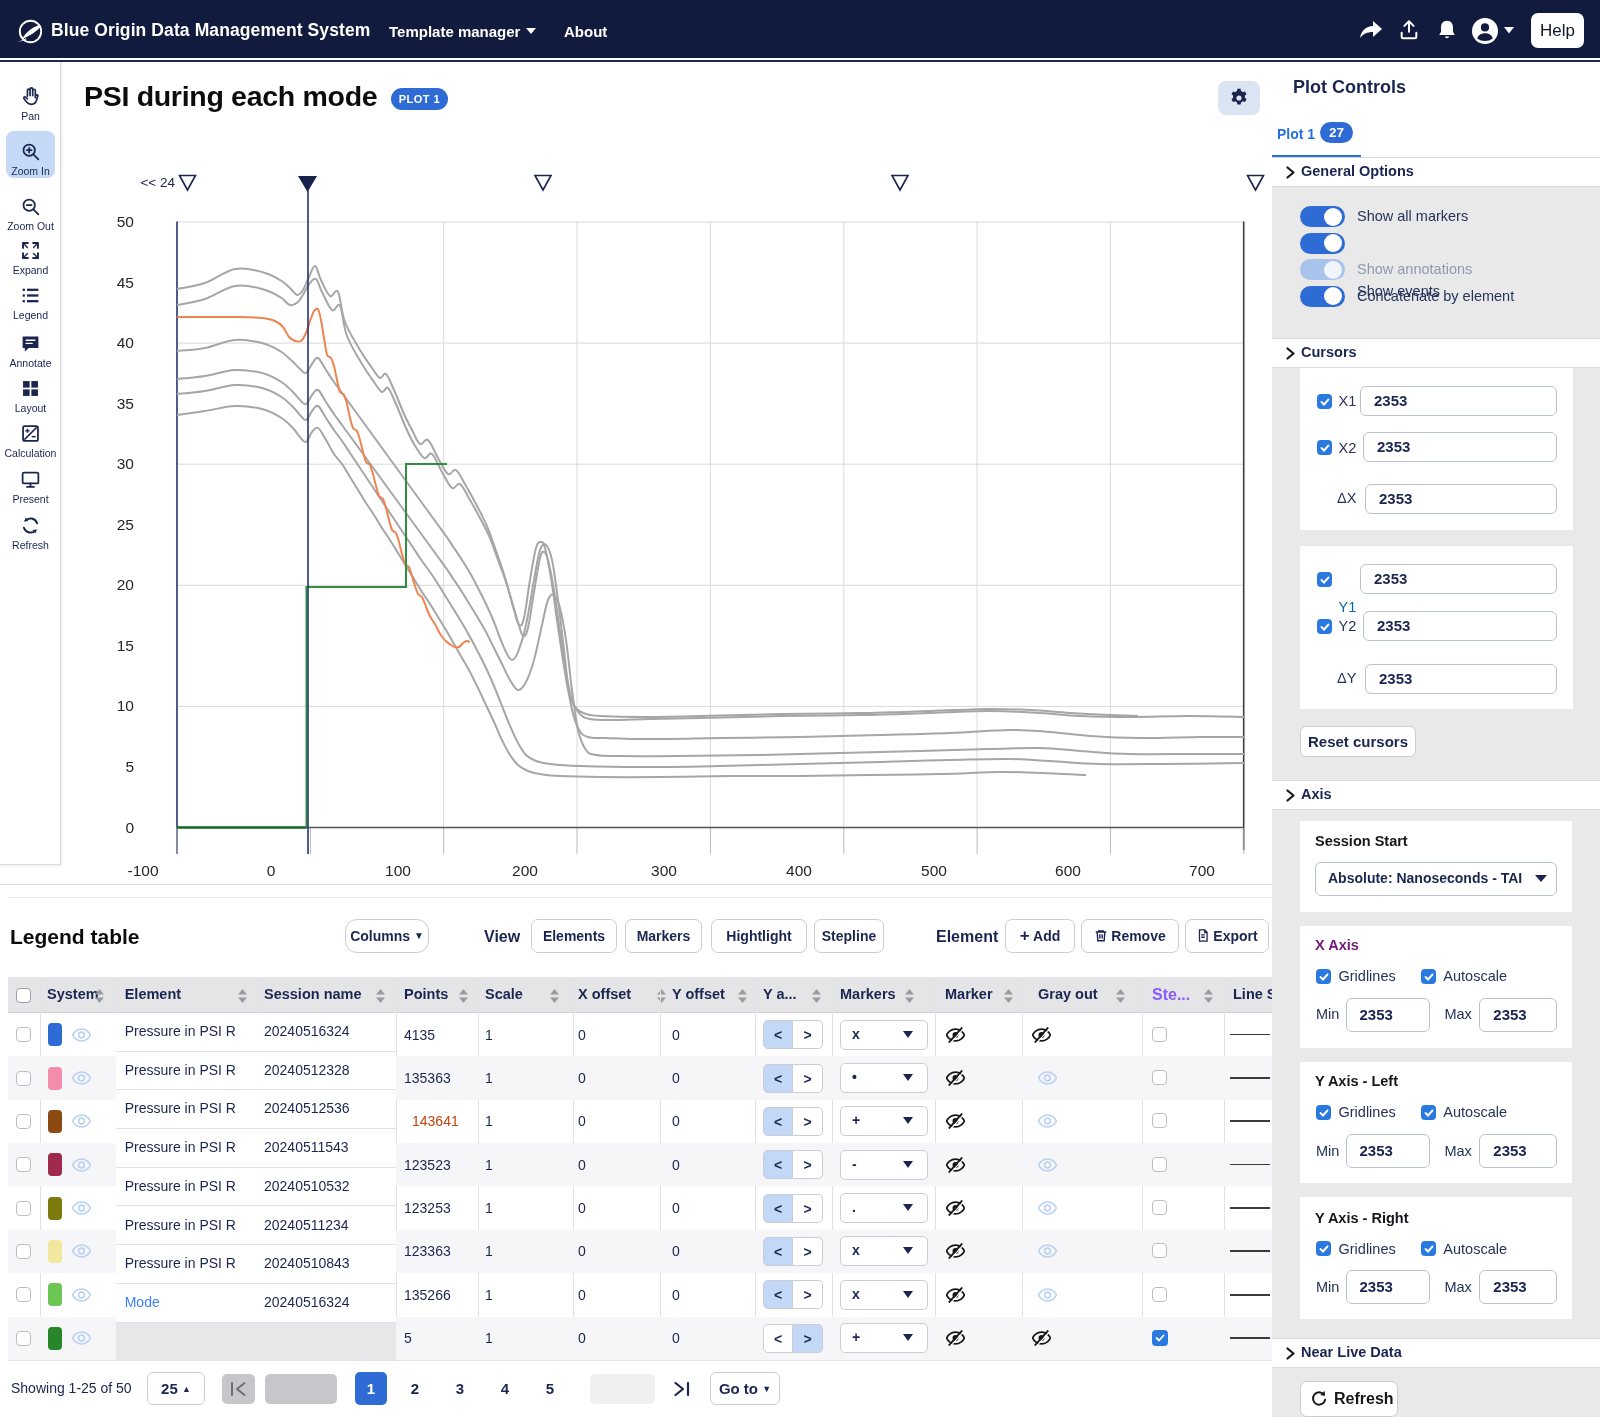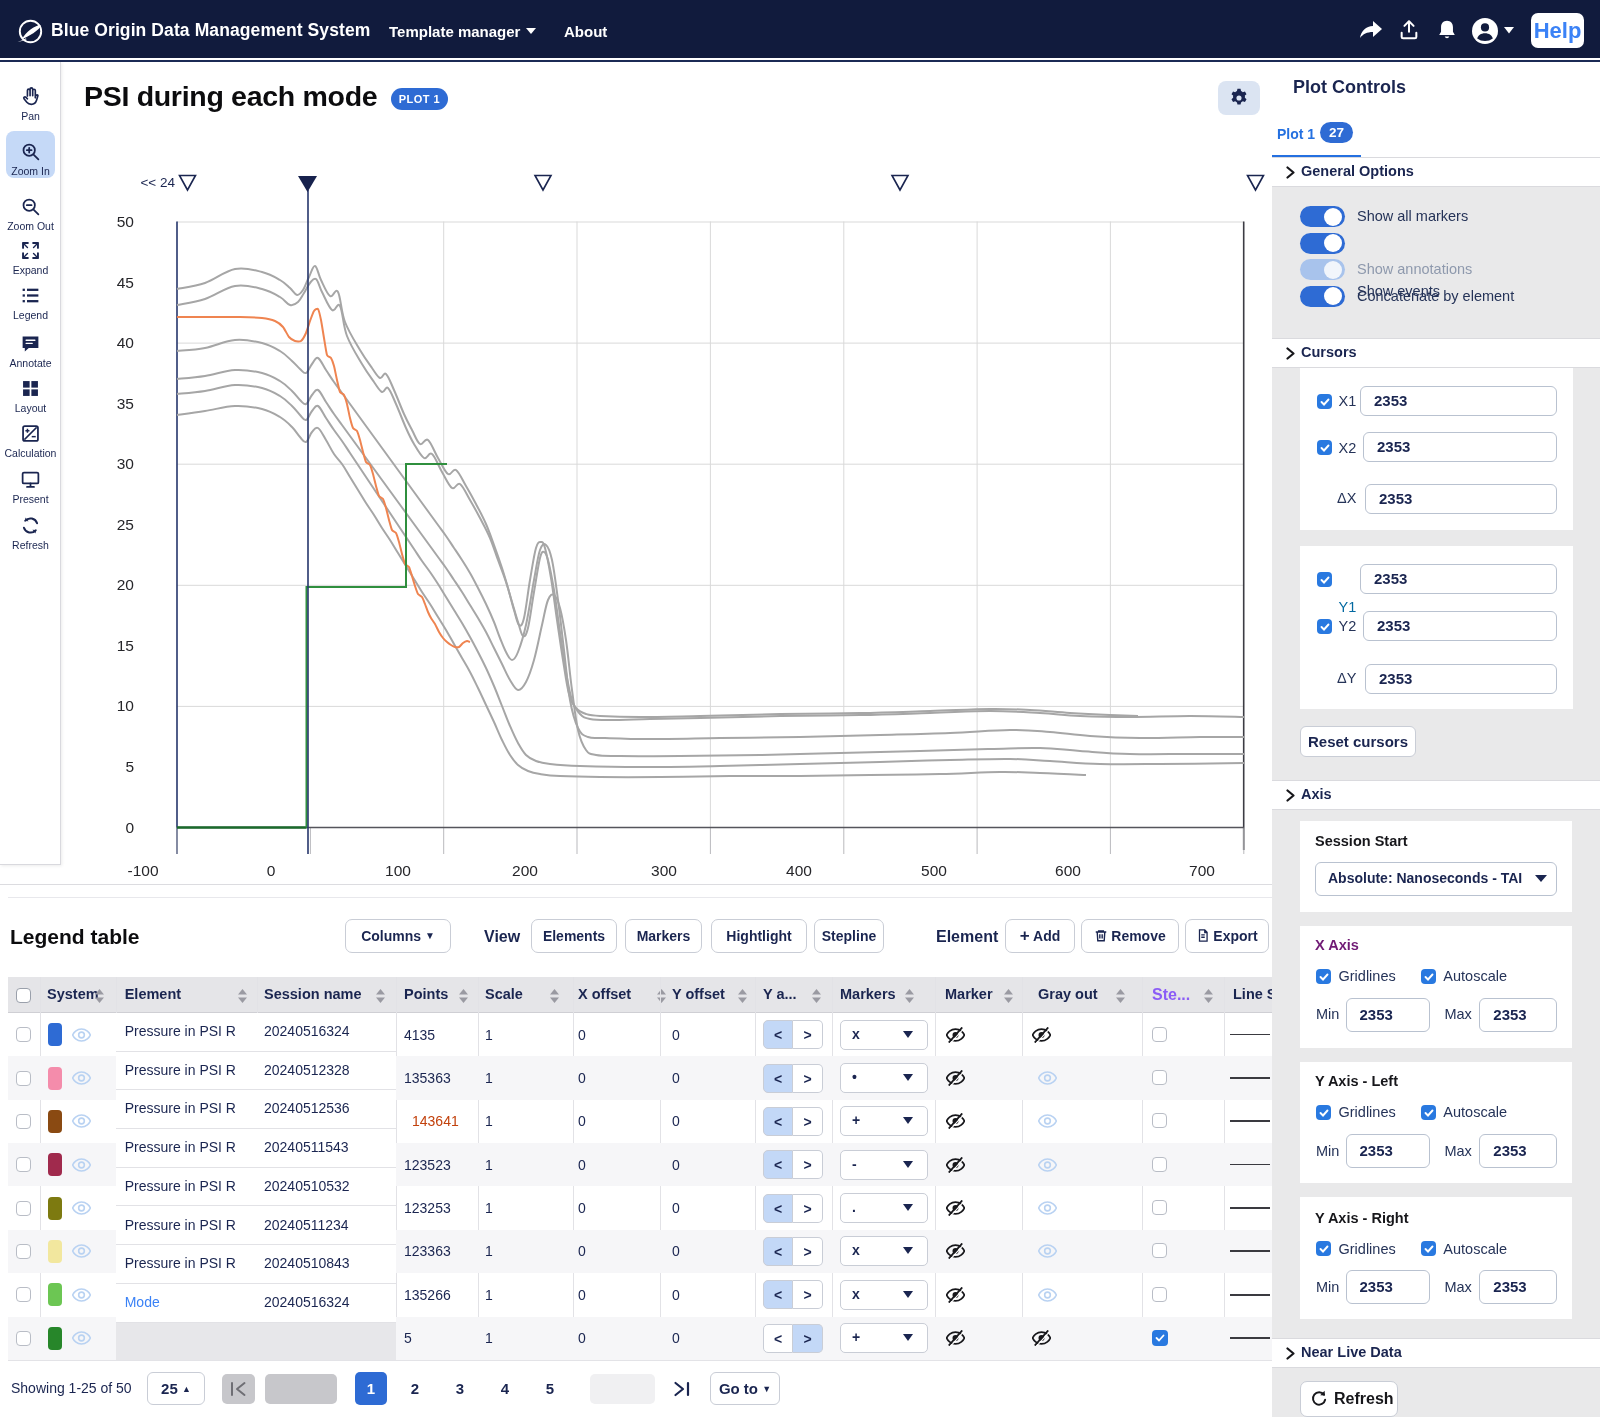--- a/index.html
+++ b/index.html
@@ -34,21 +34,21 @@
   <path d="M9.5 19 A2.6 2.6 0 0 0 14.5 19 Z"></path>
 </svg>
 <svg class="abs" style="left:1472px;top:17.5px" width="26" height="26" viewBox="0 0 26 26">
   <circle cx="13" cy="13" r="13" fill="#fff"></circle>
   <circle cx="13" cy="9.4" r="4.1" fill="#111b3d"></circle>
   <path d="M13 15.2 C8.8 15.2 5.9 17.4 5.2 20.5 A13 13 0 0 0 20.8 20.5 C20.1 17.4 17.2 15.2 13 15.2 Z" fill="#111b3d"></path>
 </svg>
 <svg class="abs" style="left:1504px;top:27px" width="10" height="7" viewBox="0 0 10 7">
     <path d="M0 0 L5 6.5 L10 0 Z" fill="#fff"></path>
   </svg>
-<div class="abs" style="left:1531px;top:13px;width:53px;height:35px;background:#fff;border-radius:7px;color:#3b82f6;font-size:22px;font-weight:bold;text-align:center;line-height:35px;">Help</div>
+<div class="abs" style="left:1531px;top:13px;width:53px;height:35px;background:#fff;border-radius:7px;color:#0f172a;font-size:17px;font-weight:normal;text-align:center;line-height:35px;">Help</div>
 
 <div class="abs" style="left:0;top:62px;width:61px;height:803px;background:#fff;border-right:1px solid #d9d9de;border-bottom:1px solid #d9d9de;box-shadow:1px 1px 3px rgba(0,0,0,0.08);"></div>
 
 <div class="abs" style="left:0;top:86px;width:61px;text-align:center;"><svg width="21" height="21" viewBox="0 0 24 24" fill="none" stroke="#1a2550" stroke-width="1.9" stroke-linecap="round" stroke-linejoin="round">
       <path d="M8.5 11.5 V5.1 a1.5 1.5 0 0 1 3 0 V11 M11.5 10.8 V3.6 a1.5 1.5 0 0 1 3 0 V10.9 M14.5 11 V5.2 a1.5 1.5 0 0 1 3 0 V13.5 M17.5 12 c0-1.5 3-2.6 3-1 0 0-1 3.5-1.6 5.4 -.8 2.6-2.5 4.6-5.9 4.6 -2.6 0-3.8-.7-5.2-2.4 L4.6 14.6 c-1-1.3.8-2.8 2-1.8 l1.9 1.8"></path>
     </svg></div>
 <div class="abs" style="left:0;top:110px;width:61px;text-align:center;font-size:10.5px;color:#1a2550;">Pan</div>
 <div class="abs" style="left:6px;top:131px;width:49px;height:47px;background:#c5d9f7;border-radius:8px;"></div>
 <div class="abs" style="left:0;top:141px;width:61px;text-align:center;"><svg width="21" height="21" viewBox="0 0 24 24" fill="none" stroke="#1a2550" stroke-width="2">
       <circle cx="10.5" cy="10.5" r="6.5"></circle>
@@ -185,21 +185,21 @@
 <path d="M535,175.5 L551,175.5 L543,190 Z" fill="#fff" stroke="#1a2550" stroke-width="1.6"></path>
 <path d="M892,175.5 L908,175.5 L900,190 Z" fill="#fff" stroke="#1a2550" stroke-width="1.6"></path>
 <path d="M1247.5,175.5 L1263.5,175.5 L1255.5,190 Z" fill="#fff" stroke="#1a2550" stroke-width="1.6"></path>
 
 <path d="M298,176 L317,176 L307.5,192 Z" fill="#17224d"></path>
 </svg>
 
 <div class="abs" style="left:0;top:884px;width:1283px;height:1px;background:#dcdce0;"></div>
 <div class="abs" style="left:8px;top:897px;width:1268px;height:1px;background:#e8e8ec;"></div>
 <div class="abs" style="left:10px;top:925px;font-size:21px;font-weight:bold;color:#0c0c0e;">Legend table</div>
-<div class="abs" style="left:345px;top:919px;width:106px;height:34px;background:#fff;border:1px solid #c9cdd6;border-radius:7px;color:#1a2550;font-size:14px;font-weight:bold;text-align:center;line-height:32px;">Columns <span style="font-size:10px;position:relative;top:-2px;">▼</span></div>
+<div class="abs" style="left:345px;top:919px;width:84px;height:34px;background:#fff;border:1px solid #c9cdd6;border-radius:12px;color:#1a2550;font-size:14px;font-weight:bold;text-align:center;line-height:32px;">Columns <span style="font-size:10px;position:relative;top:-2px;">▼</span></div>
 <div class="abs" style="left:484px;top:928px;font-size:16px;font-weight:bold;color:#1a2550;">View</div>
 <div class="abs" style="left:531px;top:919px;width:86px;height:34px;background:#fff;border:1px solid #c9cdd6;border-radius:7px;color:#1a2550;font-size:14px;font-weight:bold;text-align:center;line-height:32px;">Elements</div>
 <div class="abs" style="left:625px;top:919px;width:77px;height:34px;background:#fff;border:1px solid #c9cdd6;border-radius:7px;color:#1a2550;font-size:14px;font-weight:bold;text-align:center;line-height:32px;">Markers</div>
 <div class="abs" style="left:711px;top:919px;width:96px;height:34px;background:#fff;border:1px solid #c9cdd6;border-radius:7px;color:#1a2550;font-size:14px;font-weight:bold;text-align:center;line-height:32px;">Hightlight</div>
 <div class="abs" style="left:814px;top:919px;width:70px;height:34px;background:#fff;border:1px solid #c9cdd6;border-radius:7px;color:#1a2550;font-size:14px;font-weight:bold;text-align:center;line-height:32px;">Stepline</div>
 <div class="abs" style="left:936px;top:928px;font-size:16px;font-weight:bold;color:#1a2550;">Element</div>
 <div class="abs" style="left:1005px;top:919px;width:70px;height:34px;background:#fff;border:1px solid #c9cdd6;border-radius:7px;color:#1a2550;font-size:14px;font-weight:bold;text-align:center;line-height:32px;"><span style="font-size:17px;">+</span> Add</div>
 <div class="abs" style="left:1081px;top:919px;width:98px;height:34px;background:#fff;border:1px solid #c9cdd6;border-radius:7px;color:#1a2550;font-size:14px;font-weight:bold;text-align:center;line-height:32px;"><svg width="14" height="15" viewBox="0 0 24 24" fill="none" stroke="#1a2550" stroke-width="2.4" style="position:relative;top:2px;margin-right:3px;">
       <path d="M3 6 h18 M8 6 V4 h8 v2 M5.5 6 l1 15 h11 l1-15 M10 10 v7 M14 10 v7"></path>
     </svg>Remove</div>

